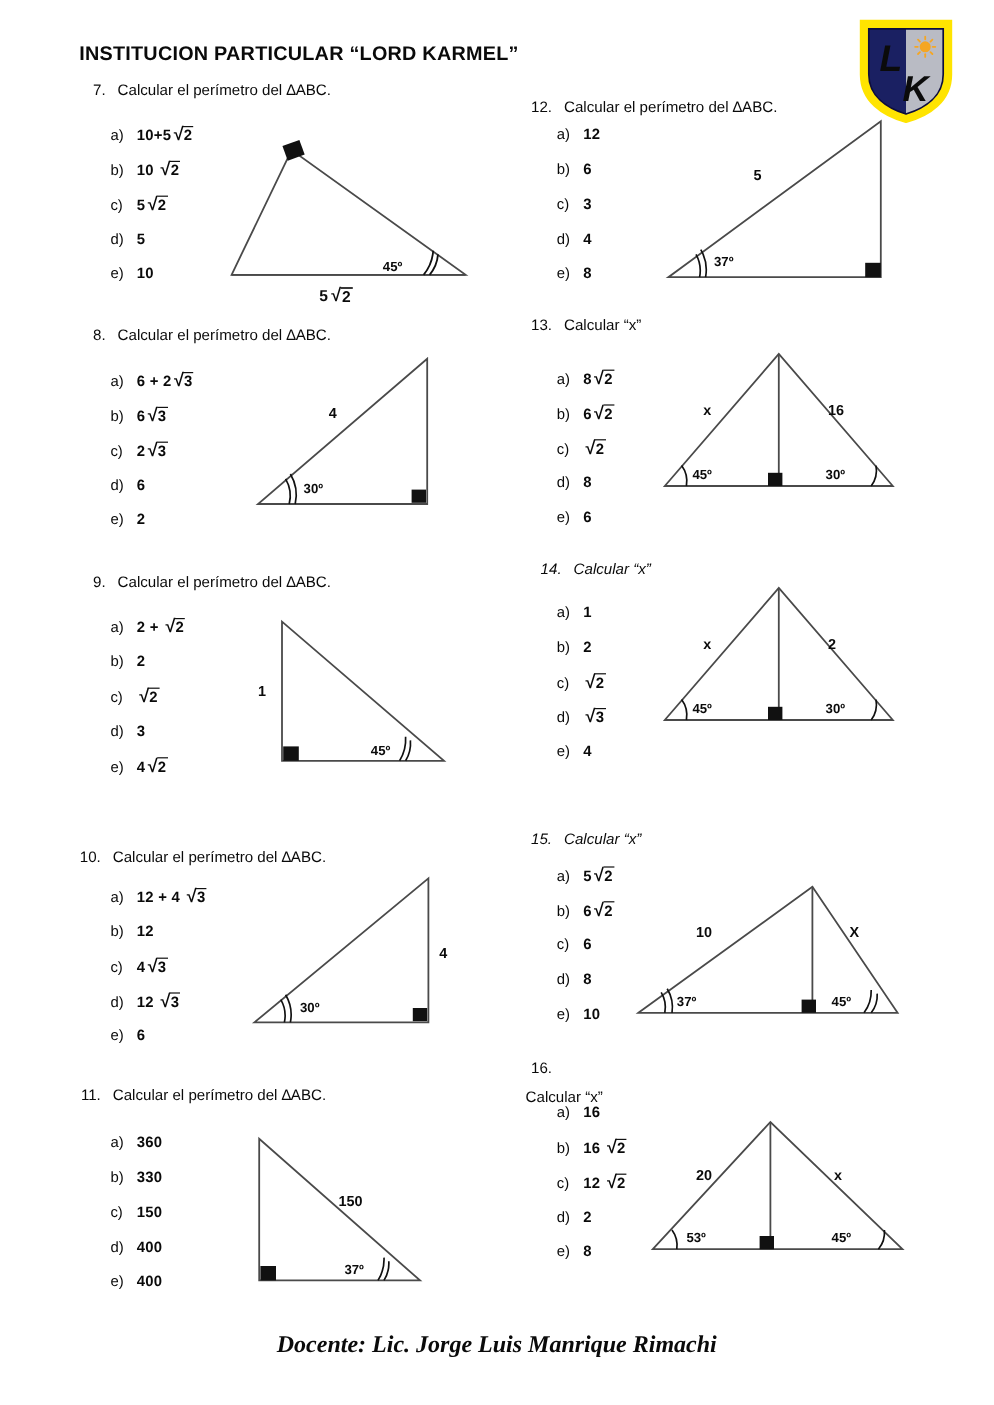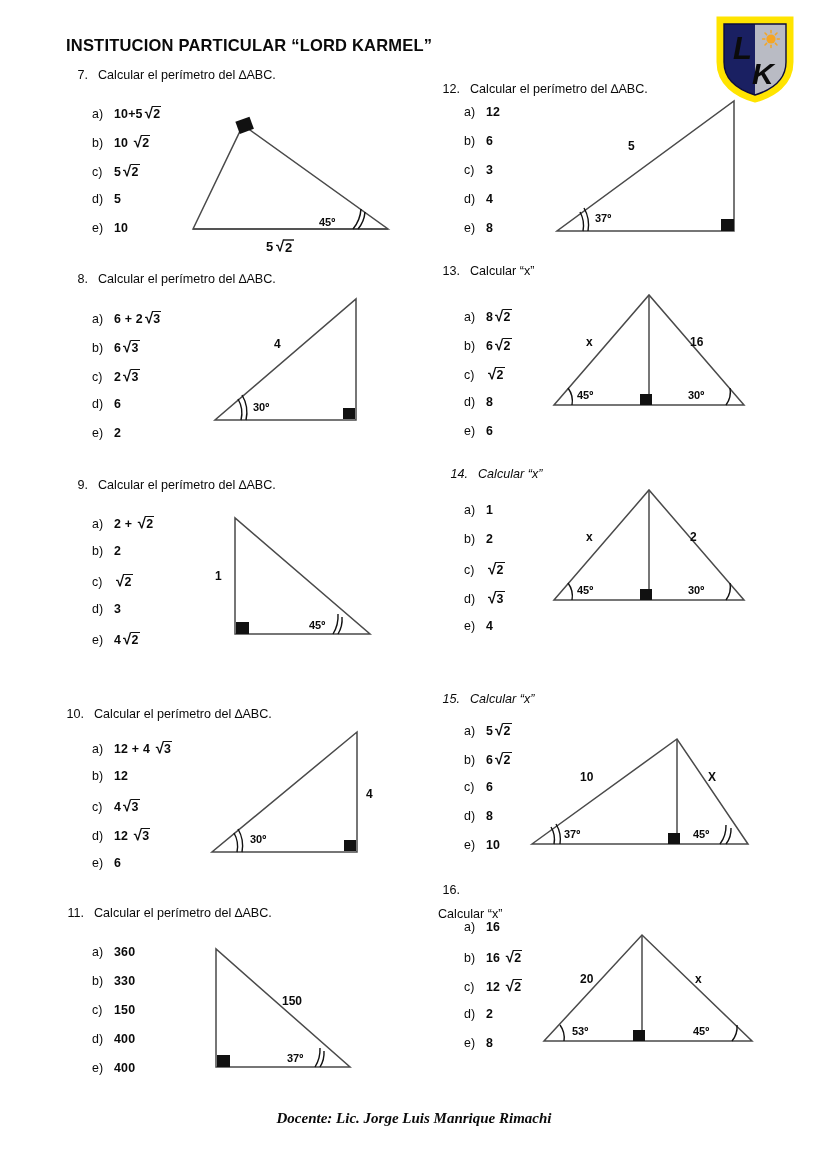--- a/index.html
+++ b/index.html
@@ -90,21 +90,21 @@
   
   .footer {
     position: absolute;
     left: 0;
     top: 1110px;
     width: 828px;
     text-align: center;
     font-family: "Liberation Serif", serif;
     font-weight: 700;
     font-style: italic;
-    font-size: 15px;
+    font-size: 20px;
   }
 </style>
 </head>
 <body>
 
 <div class="page">
 
   <div class="school-title">INSTITUCION PARTICULAR “LORD KARMEL”</div>
 
   <div class="logo">

